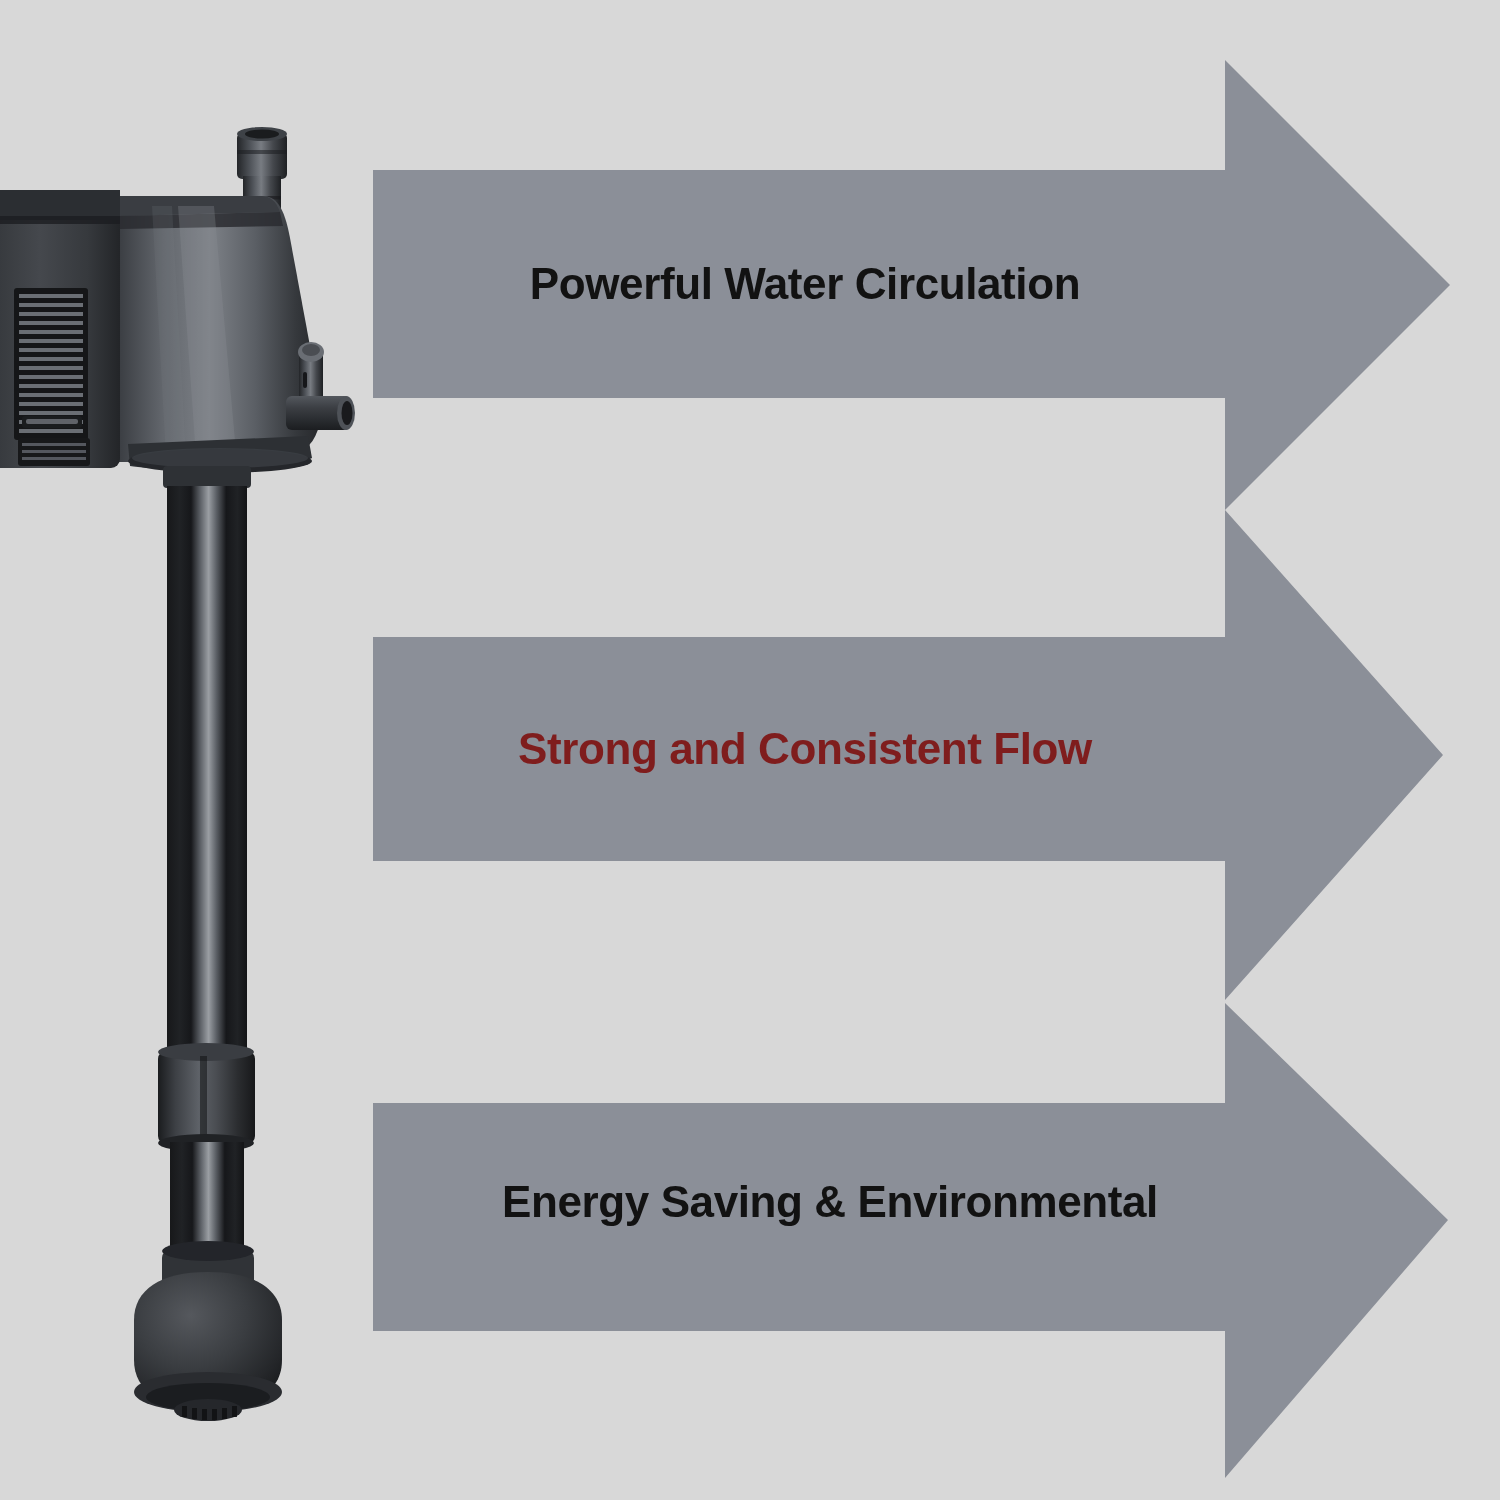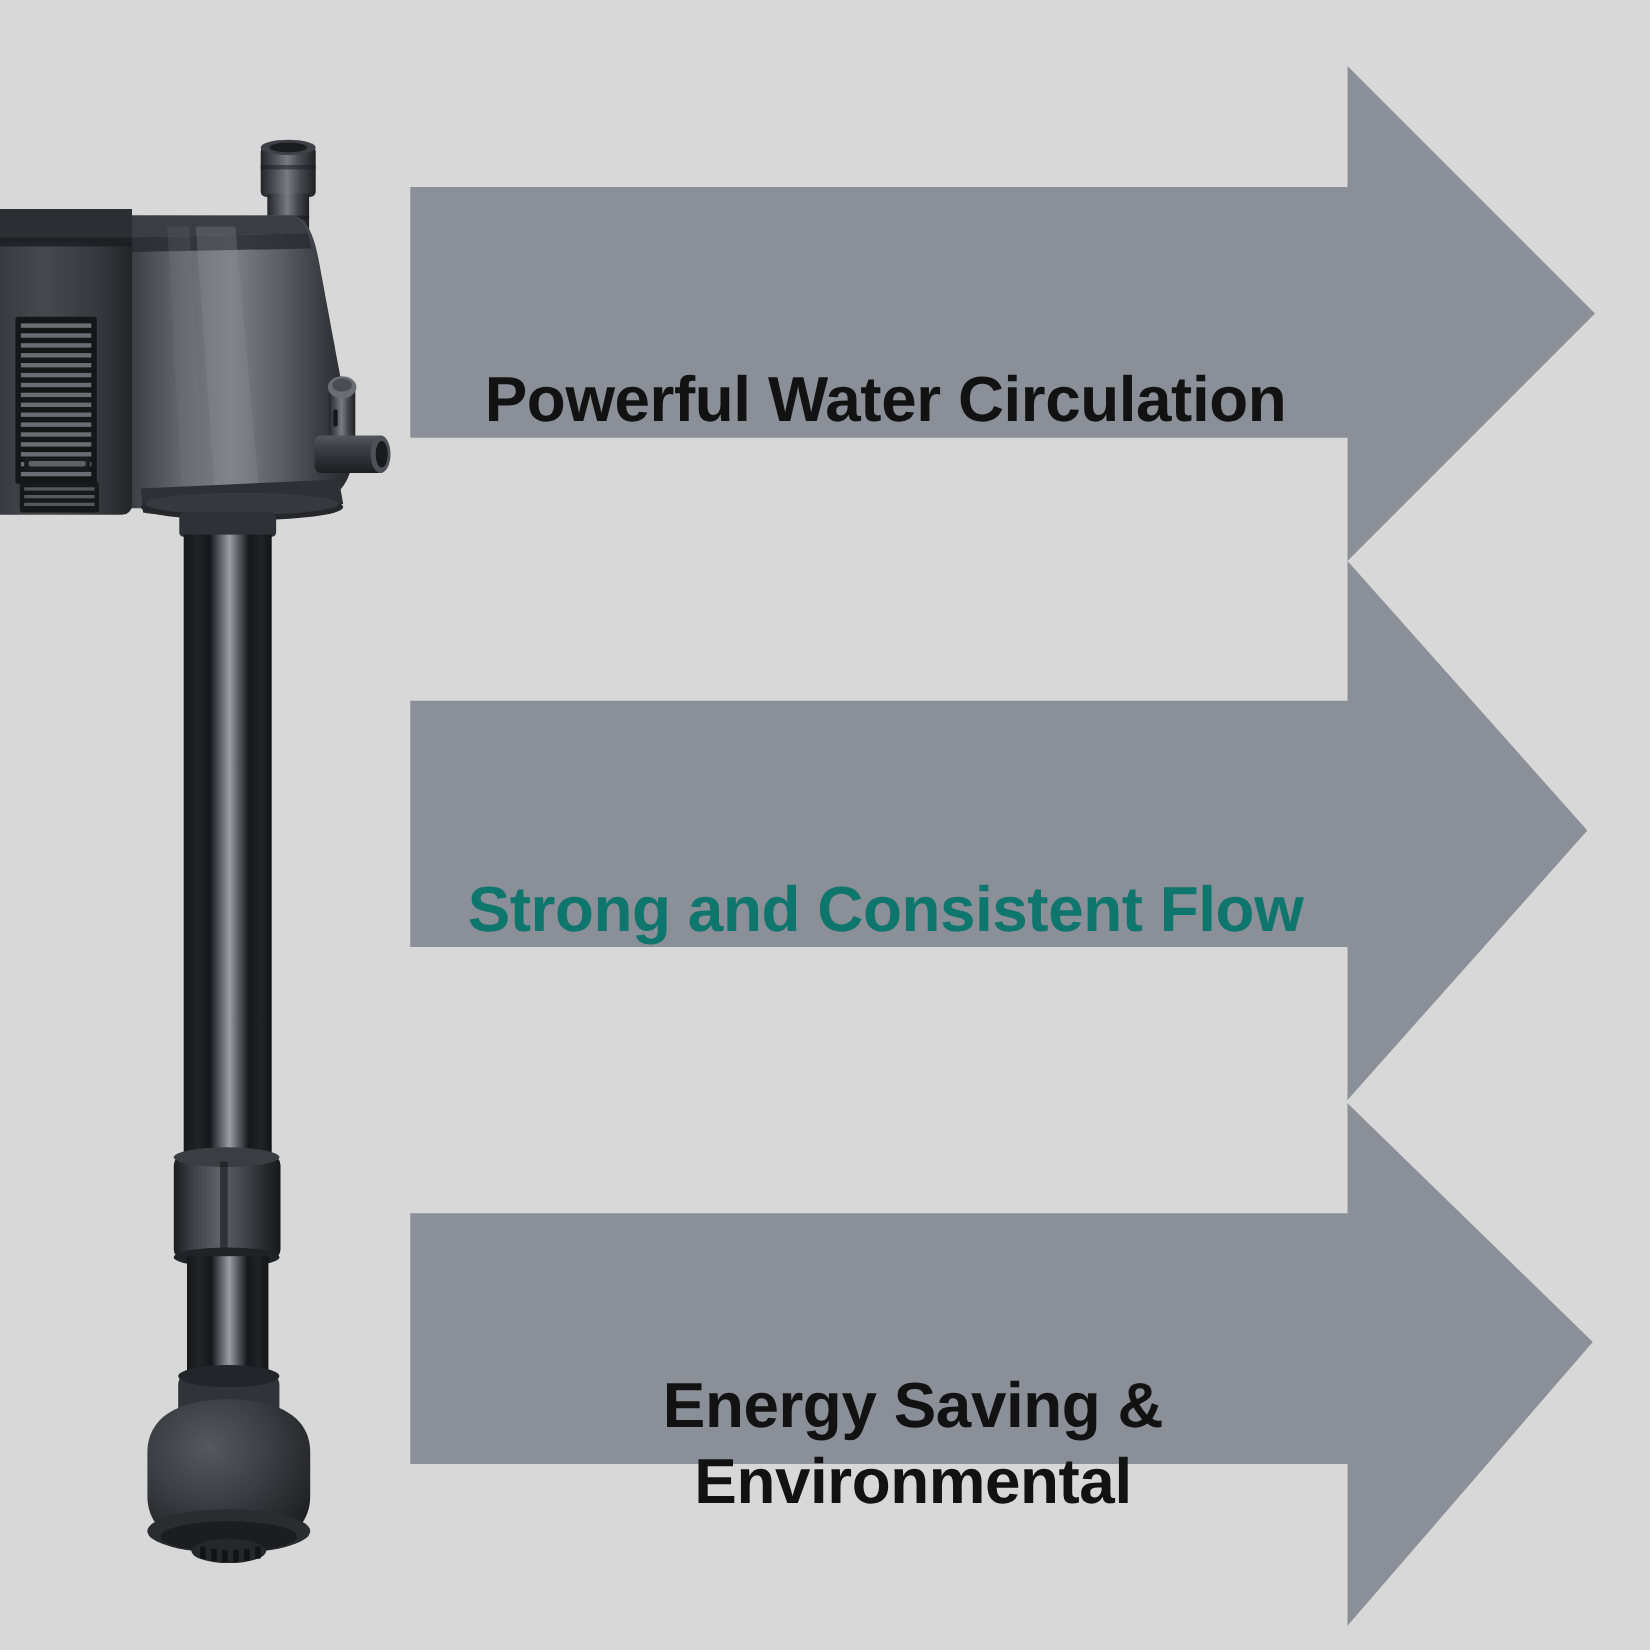--- a/index.html
+++ b/index.html
@@ -35,27 +35,27 @@
     left: 0;
     top: 0;
     width: 1500px;
     height: 1500px;
     pointer-events: none;
   }
 
   .arrow-label {
     position: absolute;
     display: flex;
-    align-items: flex-end;
+    align-items: center;
     justify-content: center;
     text-align: center;
     color: #121212;
     font-family: "Liberation Sans", sans-serif;
     font-weight: bold;
-    font-size: 58px;
+    font-size: 44px;
     line-height: 1.18;
     letter-spacing: -0.4px;
   }
 
   #label-0 { left: 400px; top: 170px;  width: 810px; height: 228px; }
   #label-1 { left: 400px; top: 637px;  width: 810px; height: 224px; }
   #label-2 { left: 400px; top: 1103px; width: 860px; height: 228px; }
 </style>
 </head>
 <body>
@@ -254,23 +254,23 @@
   <svg class="arrow-svg" viewBox="0 0 1500 1500">
     <polygon fill="#8b8f98" points="373,170 1225,170 1225,60 1450,285 1225,510 1225,398 373,398"></polygon>
     <polygon fill="#8b8f98" points="373,637 1225,637 1225,510 1443,755 1225,1000 1225,861 373,861"></polygon>
     <polygon fill="#8b8f98" points="373,1103 1225,1103 1225,1003 1448,1220 1225,1478 1225,1331 373,1331"></polygon>
   </svg>
 
   <div class="arrow-label" id="label-0" style="top: 170px; height: 228px; color: rgb(18, 18, 18);">
     <span>Powerful Water Circulation</span>
   </div>
 
-  <div class="arrow-label" id="label-1" style="top: 637px; height: 224px; color: #0f766e;">
+  <div class="arrow-label" id="label-1" style="top: 637px; height: 224px; color: #7f1d1d;">
     <span>Strong and Consistent Flow</span>
   </div>
 
-  <div class="arrow-label" id="label-2" style="top: 1153px; height: 228px; color: rgb(18, 18, 18);">
+  <div class="arrow-label" id="label-2" style="top: 1088px; height: 228px; color: rgb(18, 18, 18);">
     <span>
         <span style="display:block">Energy Saving &amp; Environmental</span>
       </span>
   </div>
 
 </div>
 
 </body></html>

